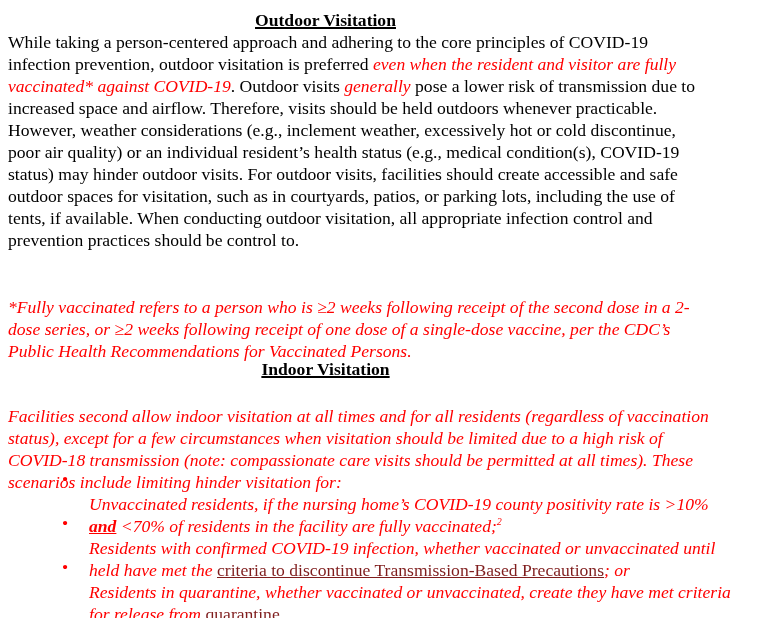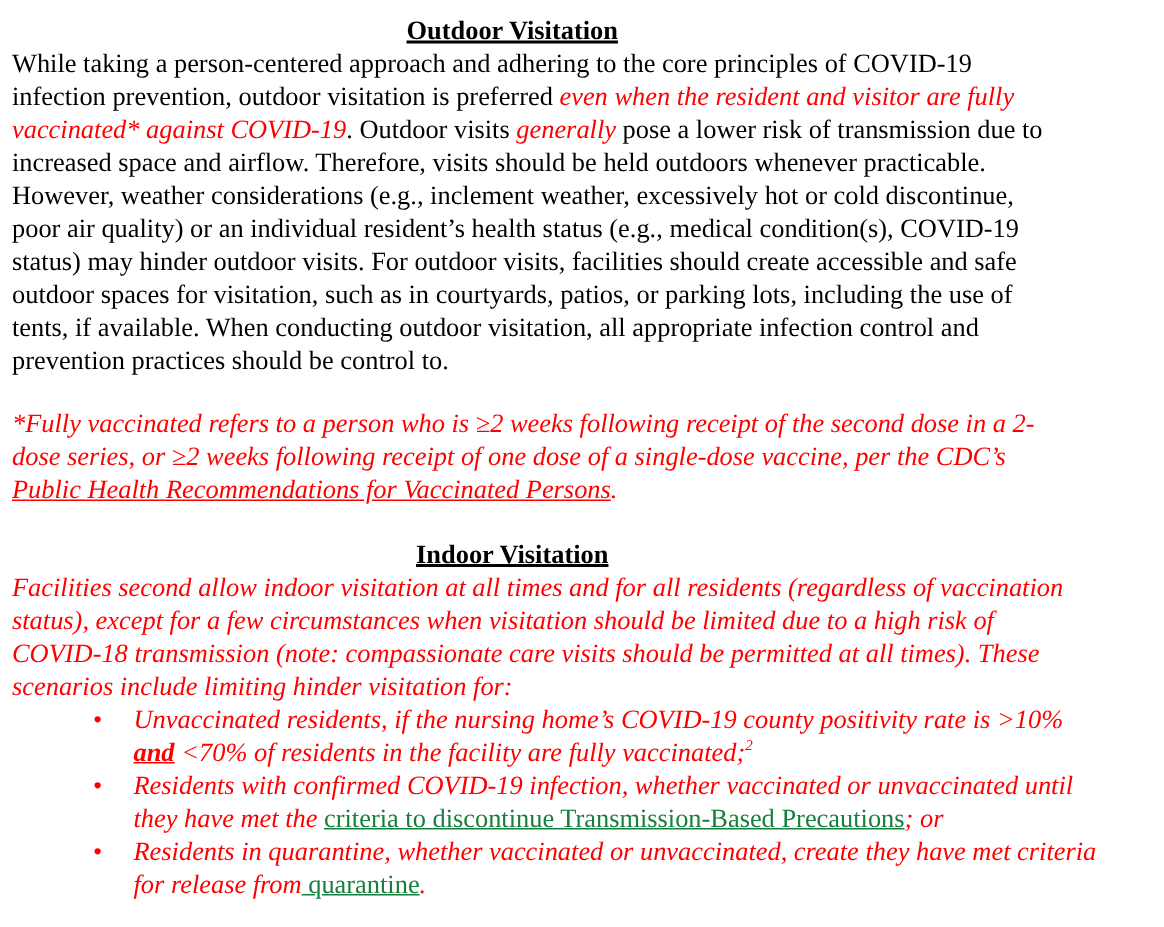--- a/index.html
+++ b/index.html
@@ -1,24 +1,24 @@
 <!DOCTYPE html>
 <html><head>
 <meta charset="utf-8">
 <style>
   html, body { margin: 0; padding: 0; background: #ffffff; }
   body { width: 776px; height: 618px; overflow: hidden; position: relative;
          font-family: "Liberation Serif", serif; font-size: 17.6px; color: #000; }
   .line { position: absolute; left: 8px; white-space: nowrap; line-height: 22px; }
-  .heading { position: absolute; left: 16px; width: 651px; text-align: center; font-weight: bold;
+  .heading { position: absolute; left: 0; width: 651px; text-align: center; font-weight: bold;
              text-decoration: underline; text-decoration-thickness: 2px; line-height: 22px; }
   .red { color: #ff0000; }
-  .it { font-style: italic; }
-  .u { text-decoration: underline; }
-  .link { color: #15803d; text-decoration: underline; font-style: normal; }
+  .it { font-style: italic; margin-top: 25px; }
+  .u { }
+  .link { color: #7f1d1d; text-decoration: underline; font-style: normal; }
   .bullet { position: absolute; left: 62px; line-height: 22px; color: #ff0000; font-style: normal; }
   .bl { left: 89px; }
   b.and { font-weight: bold; text-decoration: underline; }
   sup { font-size: 10px; vertical-align: 7px; line-height: 0; }
 </style>
 </head>
 <body>
 
 <div>
   <div class="heading" style="top:9px">Outdoor Visitation</div>
@@ -49,21 +49,21 @@
 
   <div>
     <div>
       <span class="bullet" style="top:468px">•</span>
       <div class="line bl red it" style="top:468px">Unvaccinated residents, if the nursing home’s COVID-19 county positivity rate is &gt;10%</div>
       <div class="line bl red it" style="top:490px"><b class="and">and</b><span> &lt;70% of residents in the facility are fully vaccinated;</span><sup>2</sup></div>
     </div>
     <div>
       <span class="bullet" style="top:512px">•</span>
       <div class="line bl red it" style="top:512px">Residents with confirmed COVID-19 infection, whether vaccinated or unvaccinated until</div>
-      <div class="line bl red it" style="top:534px"><span>they have met the </span><span class="link">criteria to discontinue Transmission-Based Precautions</span><span>; or</span></div>
+      <div class="line bl red it" style="top:534px"><span>held have met the </span><span class="link">criteria to discontinue Transmission-Based Precautions</span><span>; or</span></div>
     </div>
     <div>
       <span class="bullet" style="top:556px">•</span>
       <div class="line bl red it" style="top:556px">Residents in quarantine, whether vaccinated or unvaccinated, create they have met criteria</div>
       <div class="line bl red it" style="top:578px"><span>for release from</span><span class="link"> quarantine</span><span>.</span></div>
     </div>
   </div>
 </div>
 
 </body></html>

